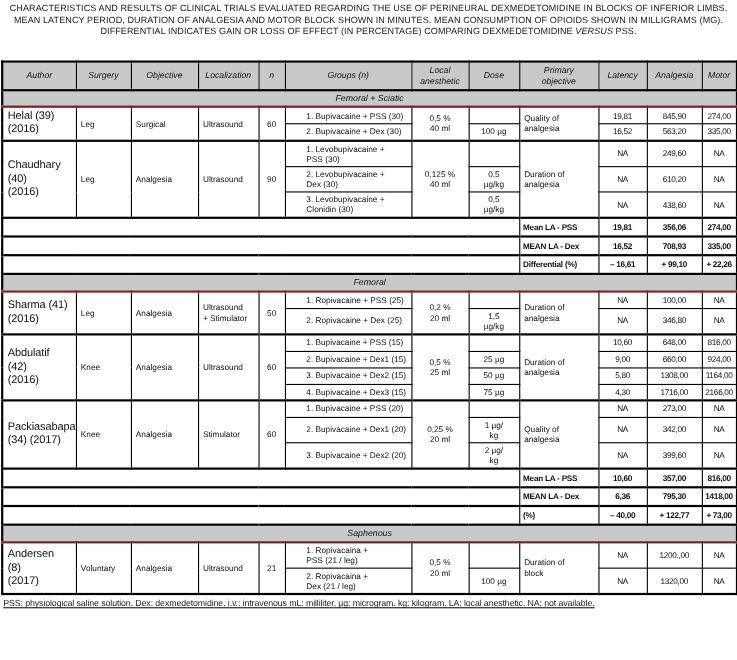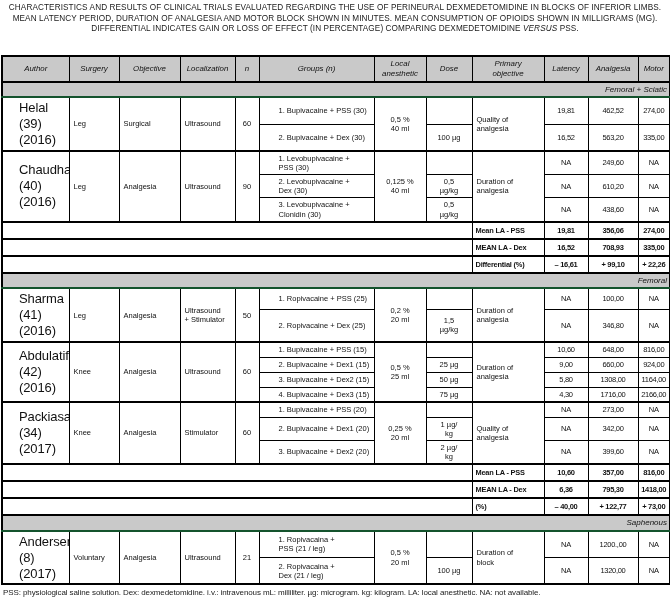--- a/index.html
+++ b/index.html
@@ -8,34 +8,34 @@
   .page { width: 670px; height: 600px; padding: 3px 1px 0 1px; overflow: hidden; }
 
   .title-block { text-align: center; margin: 0 auto 2px auto; max-width: 668px; }
   .table-label { font-size: 8.6px; letter-spacing: .4px; color: #222; margin-bottom: 2px; }
   .caption { font-size: 8.2px; line-height: 1.28; color: #1a1a1a; letter-spacing: .1px; }
   .caption em { }
 
   table { border-collapse: collapse; table-layout: fixed; width: 668px; margin: 20px auto 0 auto; border: 2px solid #000; }
   th, td { border: 1px solid #000; font-size: 7.5px; line-height: 1.22; padding: 2px; white-space: pre-line; vertical-align: middle; overflow: hidden; }
   th { background: #c9c9c9; font-style: italic; font-weight: normal; font-size: 7.9px; text-align: center; height: 26px; }
-  .section-row td { background: #c9c9c9; font-style: italic; text-align: right; font-size: 8px; height: 15px; border-top: 2px solid #000; border-bottom: 2px solid #14532d; }
+  .section-row td { background: #c9c9c9; font-style: italic; text-align: center; font-size: 8px; height: 15px; border-top: 2px solid #000; border-bottom: 2px solid #7f1d1d; }
   .study-row td { height: 15px; }
   .study-first td { border-top: 2px solid #000; }
-  .c-author { text-align: left; padding-left: 16px; font-size: 13px; letter-spacing: -0.1px; }
+  .c-author { text-align: left; padding-left: 4px; font-size: 10px; letter-spacing: -0.1px; }
   .c-surgery, .c-objective, .c-local, .c-primary { text-align: left; padding-left: 4px; }
   .c-group { text-align: left; padding-left: 19px; }
   .c-n, .c-anesthetic, .c-dose { text-align: center; }
   .c-num { text-align: center; letter-spacing: -0.3px; }
   .summary-row td { font-weight: bold; border-top: 2px solid #000; height: 17px; }
   .c-blank { border-left: 2px solid #000; }
   .c-sumlabel { text-align: left; padding-left: 3px; letter-spacing: -0.2px; font-size: 7.4px; }
   .c-sumnum { text-align: center; letter-spacing: -0.3px; }
 
-  .footnote { font-size: 8px; color: #1a1a1a; padding: 3px 1px 0 2px; letter-spacing: -0.1px; }
+  .footnote { font-size: 8px; color: #1a1a1a; padding: 3px 1px 0 2px; letter-spacing: -0.1px; text-decoration: underline; }
 </style>
 </head>
 <body>
 
 <div class="page">
 
   <div class="title-block">
     <div class="caption"><span>CHARACTERISTICS AND RESULTS OF CLINICAL TRIALS EVALUATED REGARDING THE USE OF PERINEURAL DEXMEDETOMIDINE IN BLOCKS OF INFERIOR LIMBS. MEAN LATENCY PERIOD, DURATION OF ANALGESIA AND MOTOR BLOCK SHOWN IN MINUTES. MEAN CONSUMPTION OF OPIOIDS SHOWN IN MILLIGRAMS (MG). DIFFERENTIAL INDICATES GAIN OR LOSS OF EFFECT (IN PERCENTAGE) COMPARING DEXMEDETOMIDINE </span><em>VERSUS</em><span> PSS.</span></div>
   </div>
 
@@ -83,21 +83,21 @@
           <td class="c-objective" rowspan="2">Surgical</td>
           <td class="c-local" rowspan="2">Ultrasound</td>
           <td class="c-n" rowspan="2">60</td>
           <td class="c-group">1. Bupivacaine + PSS (30)</td>
           <td class="c-anesthetic" rowspan="2">0,5 %
 40 ml</td>
           <td class="c-dose"></td>
           <td class="c-primary" rowspan="2">Quality of
 analgesia</td>
           <td class="c-num">19,81</td>
-          <td class="c-num">462,52</td>
+          <td class="c-num">845,90</td>
           <td class="c-num">274,00</td>
         </tr>
         <tr class="study-row">
           <td class="c-group">2. Bupivacaine + Dex (30)</td>
           <td class="c-dose">100 µg</td>
           <td class="c-num">16,52</td>
           <td class="c-num">563,20</td>
           <td class="c-num">335,00</td>
         </tr>
         <tr class="study-row study-first">

